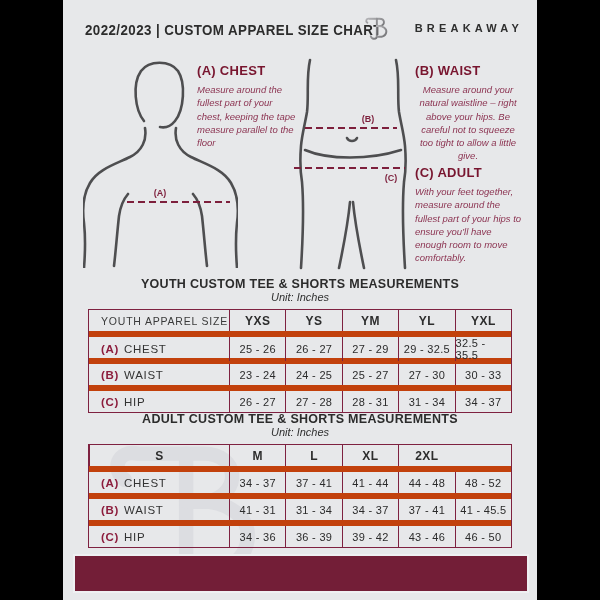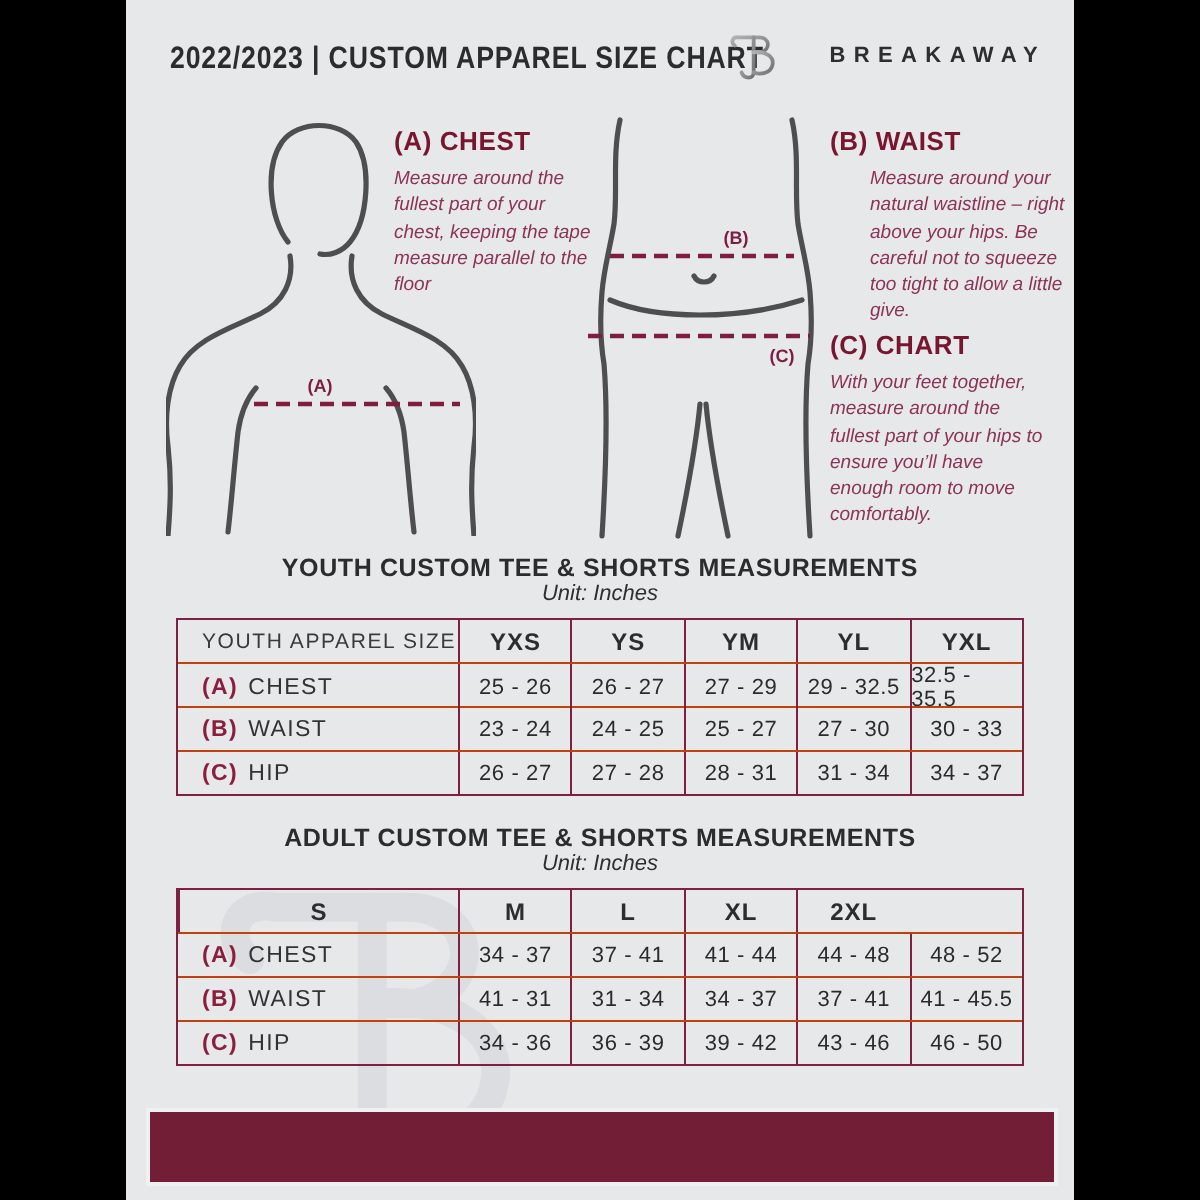--- a/index.html
+++ b/index.html
@@ -29,21 +29,21 @@
     color:#8c3452;line-height:1.4;}
 
   
   .sec-title{position:absolute;left:0;width:100%;text-align:center;font-size:12.5px;
     font-weight:700;color:#2c2c2c;letter-spacing:.3px;}
   .sec-unit{position:absolute;left:0;width:100%;text-align:center;font-size:11px;
     font-style:italic;font-weight:500;color:#2f2f2f;}
   .size-table{position:absolute;left:25px;width:424px;border:1px solid #7e2140;
     box-sizing:border-box;z-index:1;}
   .trow{display:grid;grid-template-columns:140px repeat(5,1fr);height:21px;
-    border-bottom:1px solid #c2410c;}
+    border-bottom:6px solid #c2410c;}
   .trow:last-child{border-bottom:none;}
   .cell{display:flex;align-items:center;justify-content:center;}
   .th{font-size:12px;font-weight:700;color:#2d2d2d;letter-spacing:.5px;border-left:1px solid #7e2140;}
   .th-first{justify-content:flex-start;padding-left:12px;font-size:10.5px;font-weight:400;
     color:#3a3a3a;letter-spacing:.8px;border-left:none;}
   .tl{justify-content:flex-start;padding-left:12px;font-size:11.5px;color:#333;
     letter-spacing:.7px;gap:5px;}
   .tl .mk{font-weight:800;color:#8c1d3d;}
   .td{font-size:11px;color:#2b2b2b;letter-spacing:.3px;border-left:1px solid #7e2140;}
 
@@ -99,23 +99,23 @@
       <line class="dash-line" x1="17" y1="70" x2="109" y2="70"></line>
       <text class="marker-text" x="80" y="64" text-anchor="middle">(B)</text>
       <line class="dash-line" x1="6" y1="110" x2="117" y2="110"></line>
       <text class="marker-text" x="103" y="123" text-anchor="middle">(C)</text>
     </svg>
 
     <div class="meas-head" style="left:134px;top:63px;">(A) CHEST</div>
     <div class="meas-desc" style="left:134px;top:83px;width:102px;">Measure around the fullest part of your chest, keeping the tape measure parallel to the floor</div>
 
     <div class="meas-head" style="left:352px;top:63px;">(B) WAIST</div>
-    <div class="meas-desc" style="left:372px;top:83px;width:106px;">Measure around your natural waistline – right above your hips. Be careful not to squeeze too tight to allow a little give.</div>
-
-    <div class="meas-head" style="left:352px;top:165px;">(C) CHART</div>
+    <div class="meas-desc" style="left:352px;top:83px;width:106px;text-align:center;">Measure around your natural waistline – right above your hips. Be careful not to squeeze too tight to allow a little give.</div>
+
+    <div class="meas-head" style="left:352px;top:165px;">(C) ADULT</div>
     <div class="meas-desc" style="left:352px;top:185px;width:110px;">With your feet together, measure around the fullest part of your hips to ensure you’ll have enough room to move comfortably.</div>
 
     <svg class="watermark" width="175" height="185" viewBox="0 0 40 40" preserveAspectRatio="xMidYMid meet">
       <g fill="none" stroke="#dcdde1" stroke-width="3.3" stroke-linecap="round">
         <path d="M5,13 C2,11 3,6 8,7 L23,7 C31,7 32,16 24,18 L19,18"></path>
         <path d="M19,7 L19,33 C19,38 12,38 10,33"></path>
         <path d="M19,18 C29,17 34,22 33,27 C32,33 25,35 19,33"></path>
       </g>
     </svg>
 

